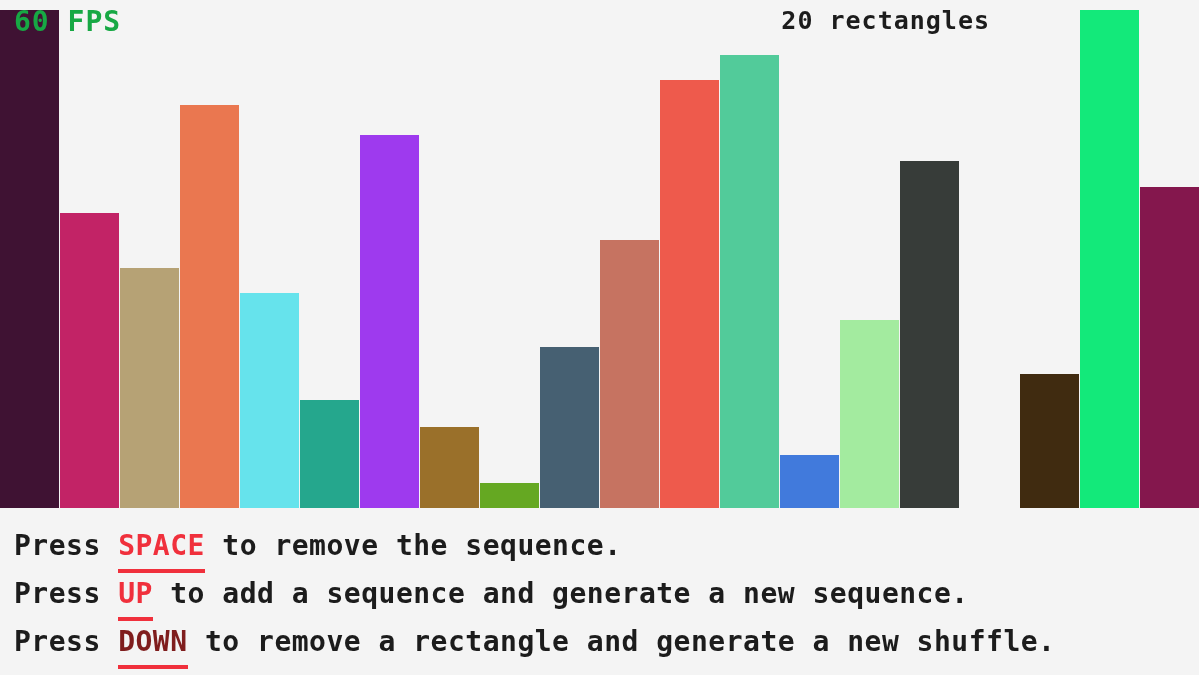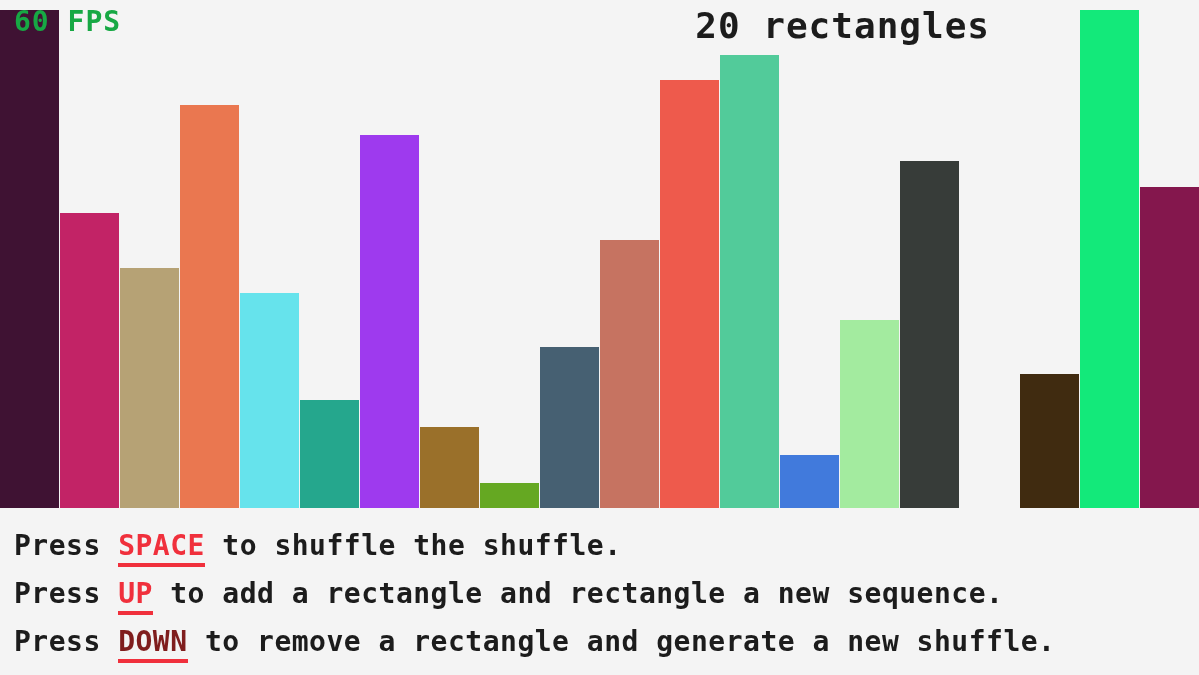--- a/index.html
+++ b/index.html
@@ -45,21 +45,21 @@
     font-weight: bold;
     letter-spacing: 1px;
     color: #17a844;
     line-height: 1;
     white-space: nowrap;
   }
   #rect-count {
     position: absolute;
     right: 10px;
     top: 8px;
-    font-size: 36px;
+    font-size: 25px;
     font-weight: bold;
     letter-spacing: 1px;
     color: #1c1c1c;
     line-height: 1;
     white-space: nowrap;
   }
 
   
   #instructions {
     position: absolute;
@@ -75,21 +75,21 @@
     font-size: 28px;
     font-weight: bold;
     color: #1c1c1c;
     line-height: 48px;
     letter-spacing: 0.5px;
     white-space: nowrap;
   }
   .key {
     color: #f0303c;
     border-bottom: 4px solid #6d28d9;
-    padding-bottom: 1px;
+    padding-bottom: 7px;
   }
 </style>
 </head>
 <body>
 
 <div id="app">
 
   <div id="chart-area">
       <div class="bar" style="left: 0px; width: 59px; height: 498px; background: rgb(63, 18, 51);"></div>
       <div class="bar" style="left: 60px; width: 59px; height: 295px; background: rgb(194, 35, 102);"></div>
@@ -110,18 +110,18 @@
       <div class="bar" style="left: 1020px; width: 59px; height: 134px; background: rgb(64, 43, 16);"></div>
       <div class="bar" style="left: 1080px; width: 59px; height: 498px; background: rgb(19, 233, 122);"></div>
       <div class="bar" style="left: 1140px; width: 59px; height: 321px; background: rgb(132, 23, 77);"></div>
     </div>
 
   <div id="fps-counter" style="color: rgb(23, 168, 68);">60 FPS</div>
 
   <div id="rect-count" style="color: rgb(28, 28, 28);">20 rectangles</div>
 
   <div id="instructions">
-      <div class="instruction-line"><span>Press </span><span class="key" style="color: rgb(240, 48, 60); border-bottom-color: rgb(240, 48, 60);">SPACE</span><span> to shuffle the shuffle.</span></div>
-      <div class="instruction-line"><span>Press </span><span class="key" style="color: rgb(240, 48, 60); border-bottom-color: rgb(240, 48, 60); margin-top: 17px;">UP</span><span> to add a rectangle and rectangle a new sequence.</span></div>
+      <div class="instruction-line"><span>Press </span><span class="key" style="color: rgb(240, 48, 60); border-bottom-color: rgb(240, 48, 60);">SPACE</span><span> to remove the sequence.</span></div>
+      <div class="instruction-line"><span>Press </span><span class="key" style="color: rgb(240, 48, 60); border-bottom-color: rgb(240, 48, 60); margin-top: 17px;">UP</span><span> to add a sequence and generate a new sequence.</span></div>
       <div class="instruction-line"><span>Press </span><span class="key" style="color: #7f1d1d; border-bottom-color: rgb(240, 48, 60);">DOWN</span><span> to remove a rectangle and generate a new shuffle.</span></div>
     </div>
 
 </div>
 
 </body></html>

